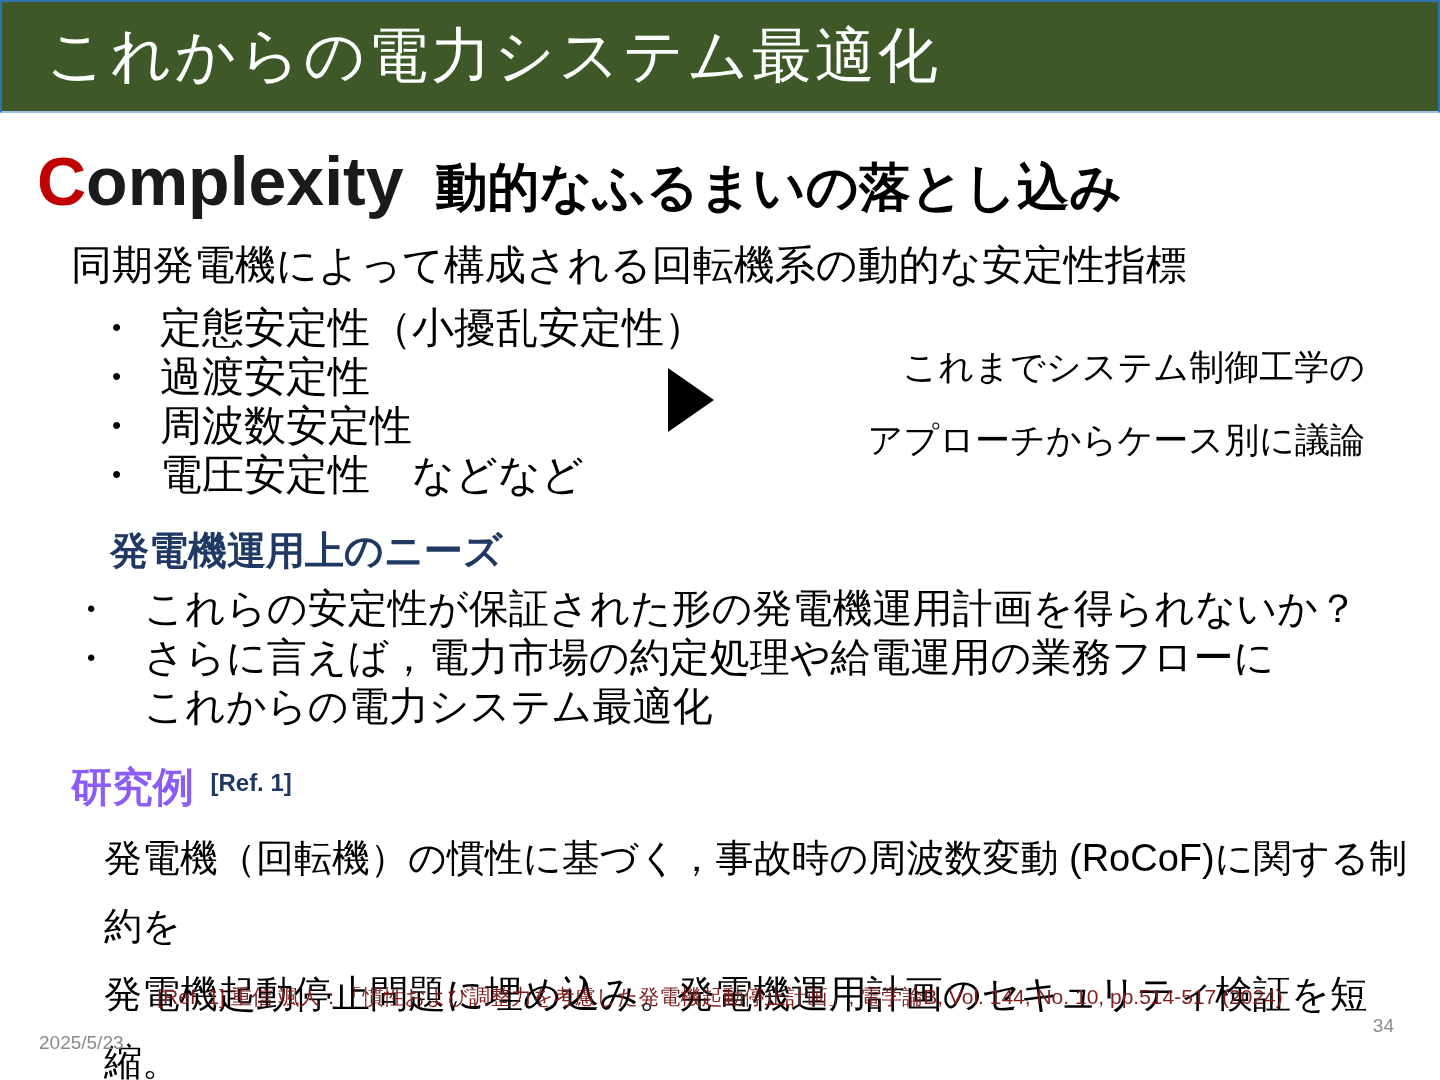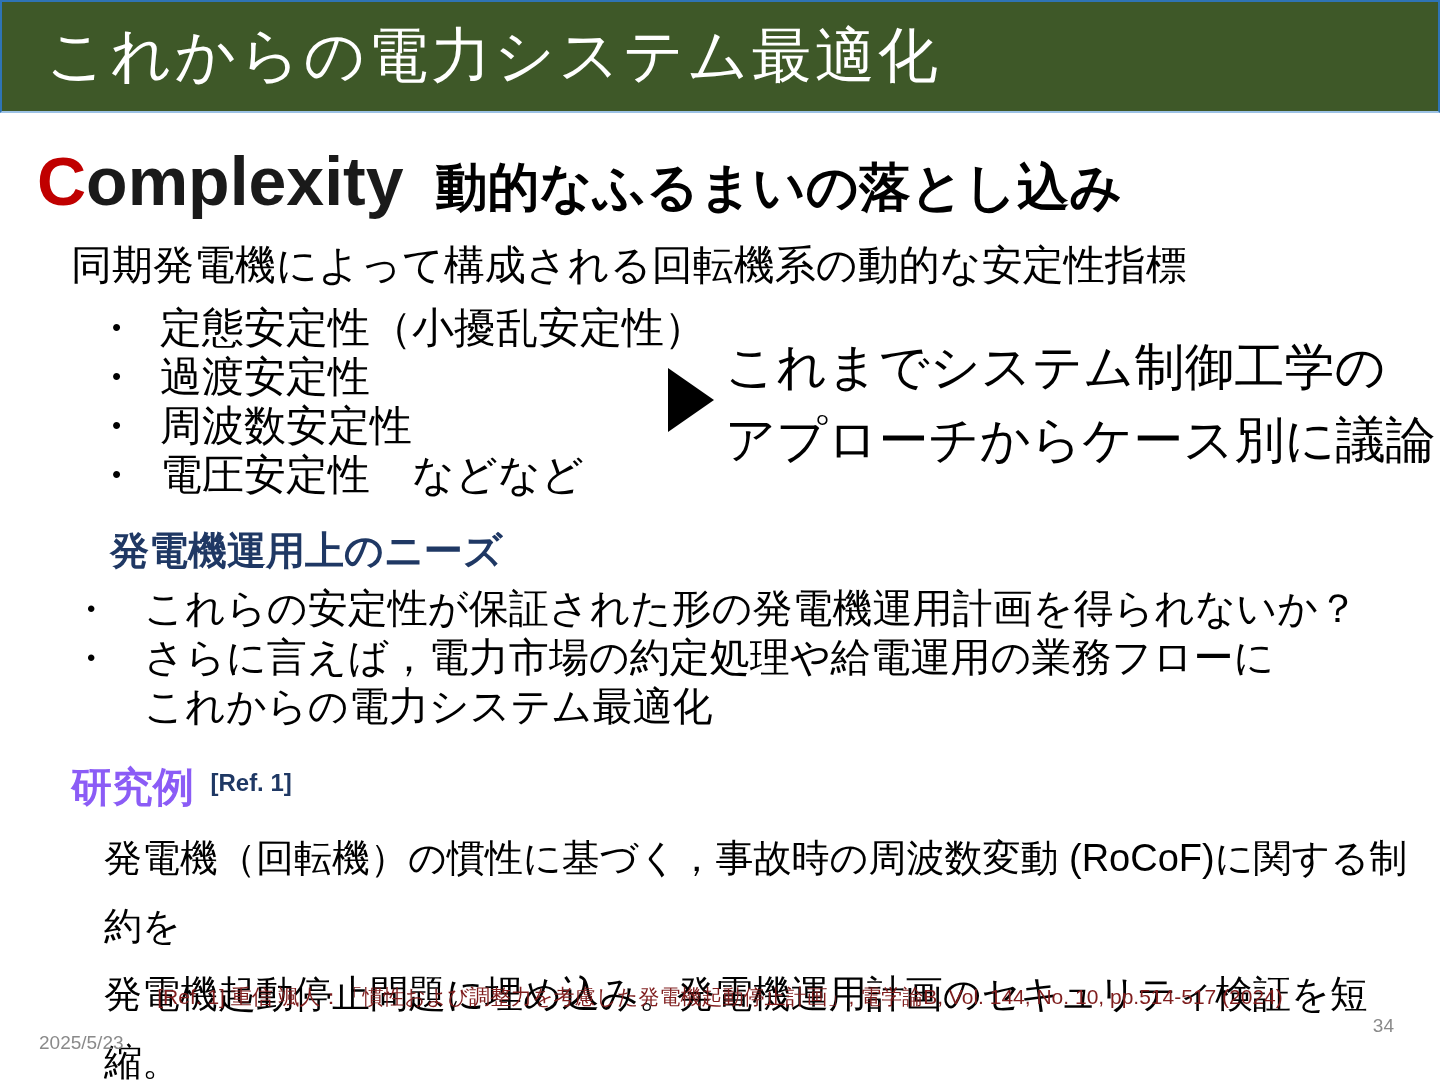--- a/index.html
+++ b/index.html
@@ -36,21 +36,21 @@
   .s-dot { width:48px; font-size:26px; line-height:49px; color:#000; }
 
   
   .arrow-right {
     position:absolute; left:668px; top:368px; width:0; height:0;
     border-left:46px solid #000000;
     border-top:32px solid transparent;
     border-bottom:32px solid transparent;
   }
   .arrow-note { position:absolute; left:725px; top:342px; width:640px; text-align:center; }
-  .arrow-note .note-line { font-size:50px; line-height:50px; white-space:nowrap; }
+  .arrow-note .note-line { font-size:35px; line-height:50px; white-space:nowrap;text-align:right; }
   .arrow-note .note-line + .note-line { margin-top:23px; }
 
   
   .needs-heading {
     position:absolute; left:71px; top:524px; font-size:39px; font-weight:bold;
     color:#1f3864; white-space:nowrap;margin-left:39px;
   }
   .needs-list { position:absolute; left:87px; top:584px; width:1300px; }
   .n-row { display:flex; align-items:flex-start; font-size:40px; line-height:49px; }
   .n-dot { width:57px; flex:0 0 57px; font-size:24px; line-height:49px; }

